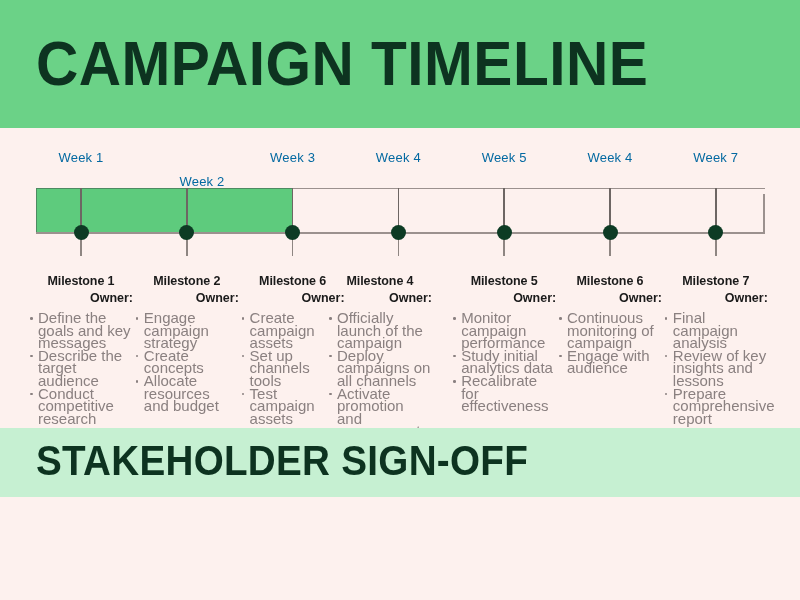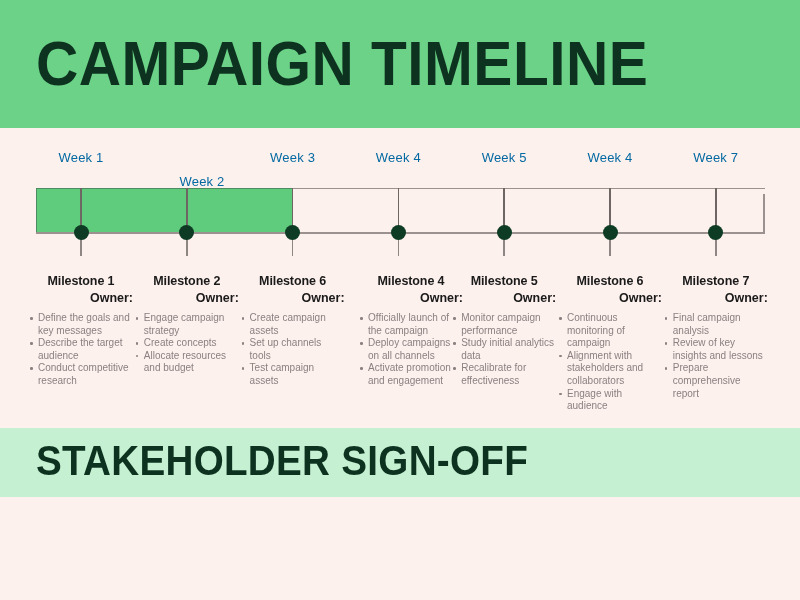--- a/index.html
+++ b/index.html
@@ -170,21 +170,21 @@
     margin-bottom: 5px;
   }
   .ms-list {
     margin: 0;
     padding: 0;
     list-style: none;
   }
   .ms-list li {
     position: relative;
     padding-left: 9px;
-    font-size: 10px;
+    font-size: 15px;
     line-height: 12.6px;
     color: #8a8080;
     margin-bottom: 0px;
   }
   .ms-list li::before {
     content: "";
     position: absolute;
     left: 1px;
     top: 5px;
     width: 2.6px;
@@ -289,21 +289,21 @@
         </div>
         <div class="ms-col" style="left: 204.6px;">
           <div class="ms-title">Milestone 6</div>
           <div class="ms-owner">Owner:</div>
           <ul class="ms-list">
             <li>Create campaign assets</li>
             <li>Set up channels tools</li>
             <li>Test campaign assets</li>
           </ul>
         </div>
-        <div class="ms-col" style="left: 323px;">
+        <div class="ms-col" style="left: 292px;">
           <div class="ms-title">Milestone 4</div>
           <div class="ms-owner">Owner:</div>
           <ul class="ms-list">
             <li>Officially launch of the campaign</li>
             <li>Deploy campaigns on all channels</li>
             <li>Activate promotion and engagement</li>
           </ul>
         </div>
         <div class="ms-col" style="left: 416.2px;">
           <div class="ms-title">Milestone 5</div>
@@ -312,21 +312,20 @@
             <li>Monitor campaign performance</li>
             <li>Study initial analytics data</li>
             <li>Recalibrate for effectiveness</li>
           </ul>
         </div>
         <div class="ms-col" style="left: 522px;">
           <div class="ms-title">Milestone 6</div>
           <div class="ms-owner">Owner:</div>
           <ul class="ms-list">
             <li>Continuous monitoring of campaign</li>
-            <li>Alignment with stakeholders and collaborators</li>
             <li>Engage with audience</li>
           </ul>
         </div>
         <div class="ms-col" style="left: 627.8px;">
           <div class="ms-title">Milestone 7</div>
           <div class="ms-owner">Owner:</div>
           <ul class="ms-list">
             <li>Final campaign analysis</li>
             <li>Review of key insights and lessons</li>
             <li>Prepare comprehensive report</li>

